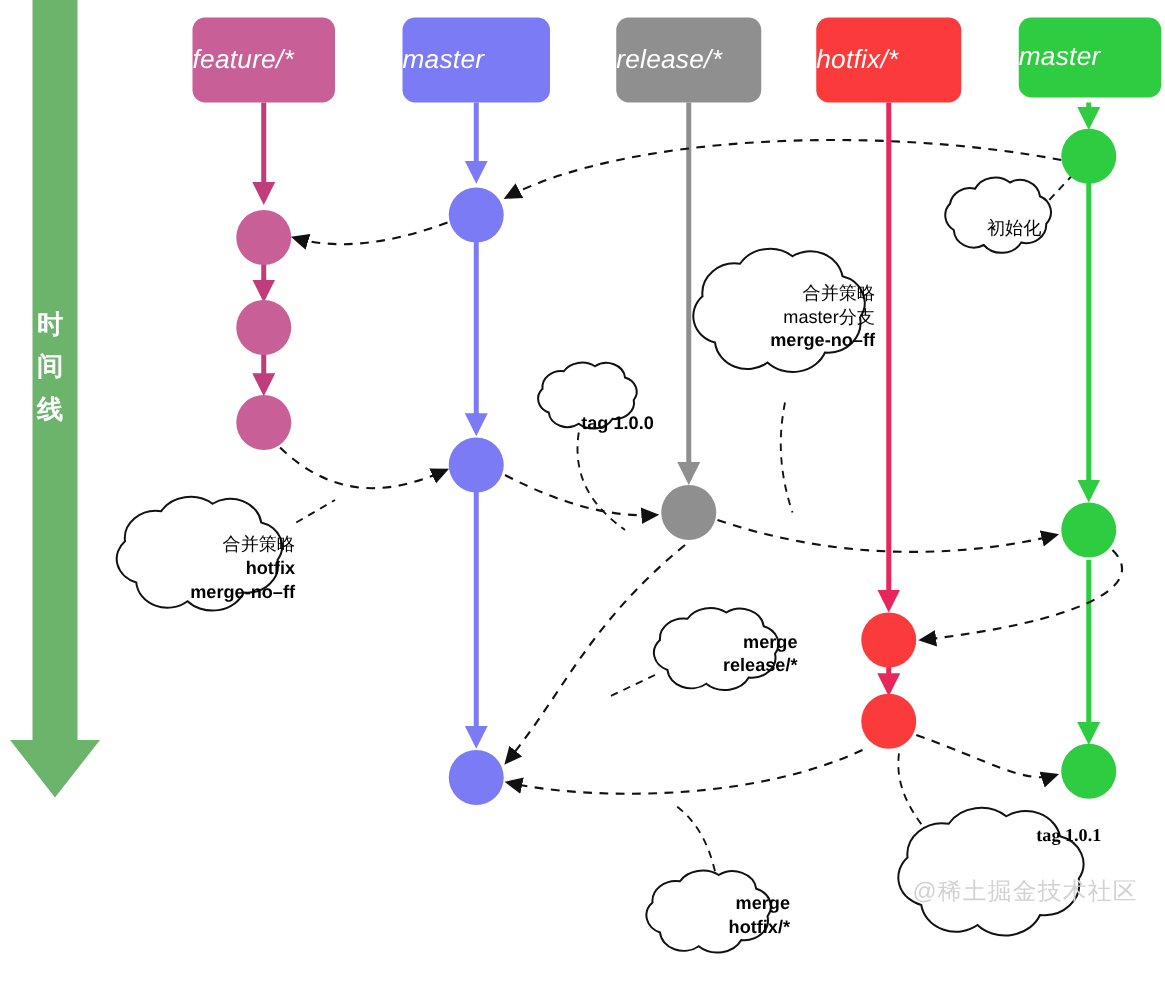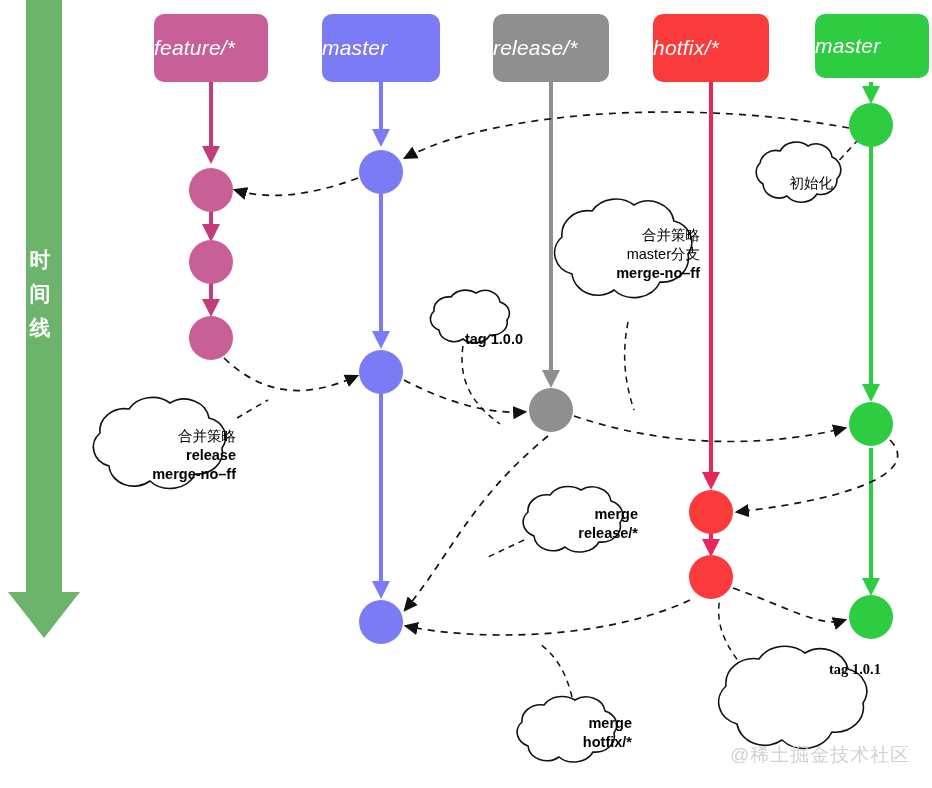--- a/index.html
+++ b/index.html
@@ -14,21 +14,21 @@
 
   .timeline-label{position:absolute;left:22px;top:243px;width:36px;
       color:#ffffff;font-size:21px;font-weight:700;line-height:34px;
       text-align:center;}
 
   .bubble-text{position:absolute;text-align:right;color:#000000;
       font-size:14.5px;line-height:19px;}
   .bubble-text .b{font-weight:700;}
   .bubble-text .n{font-weight:400;}
 
-  .watermark{position:absolute;left:730px;top:742px;color:#d2d2d2;
+  .watermark{position:absolute;left:730px;top:700px;color:#d2d2d2;
       font-size:19px;font-weight:400;letter-spacing:1px;}
 </style>
 </head>
 <body>
 
 <div id="stage">
 
   <svg id="canvas" viewBox="0 0 932 788">
     <defs>
       <marker id="ah-dash" markerWidth="9" markerHeight="9" refX="7" refY="4.5" orient="auto" markerUnits="strokeWidth">
@@ -168,21 +168,21 @@
     <div class="n">master分支</div>
     <div class="b">merge-no–ff</div>
   </div>
 
   <div class="bubble-text" style="left:423px;top:307px;width:100px;margin-top:23px;">
     <div class="b">tag 1.0.0</div>
   </div>
 
   <div class="bubble-text" style="left:96px;top:427px;width:140px;">
     <div class="n">合并策略</div>
-    <div class="b">release</div>
+    <div class="b">hotfix</div>
     <div class="b">merge-no–ff</div>
   </div>
 
   <div class="bubble-text" style="left:518px;top:505px;width:120px;">
     <div class="b">merge</div>
     <div class="b">release/*</div>
   </div>
 
   <div class="bubble-text" style="left:721px;top:660px;width:160px;font-family:Liberation Serif, serif;">
     <div class="b">tag 1.0.1</div>

